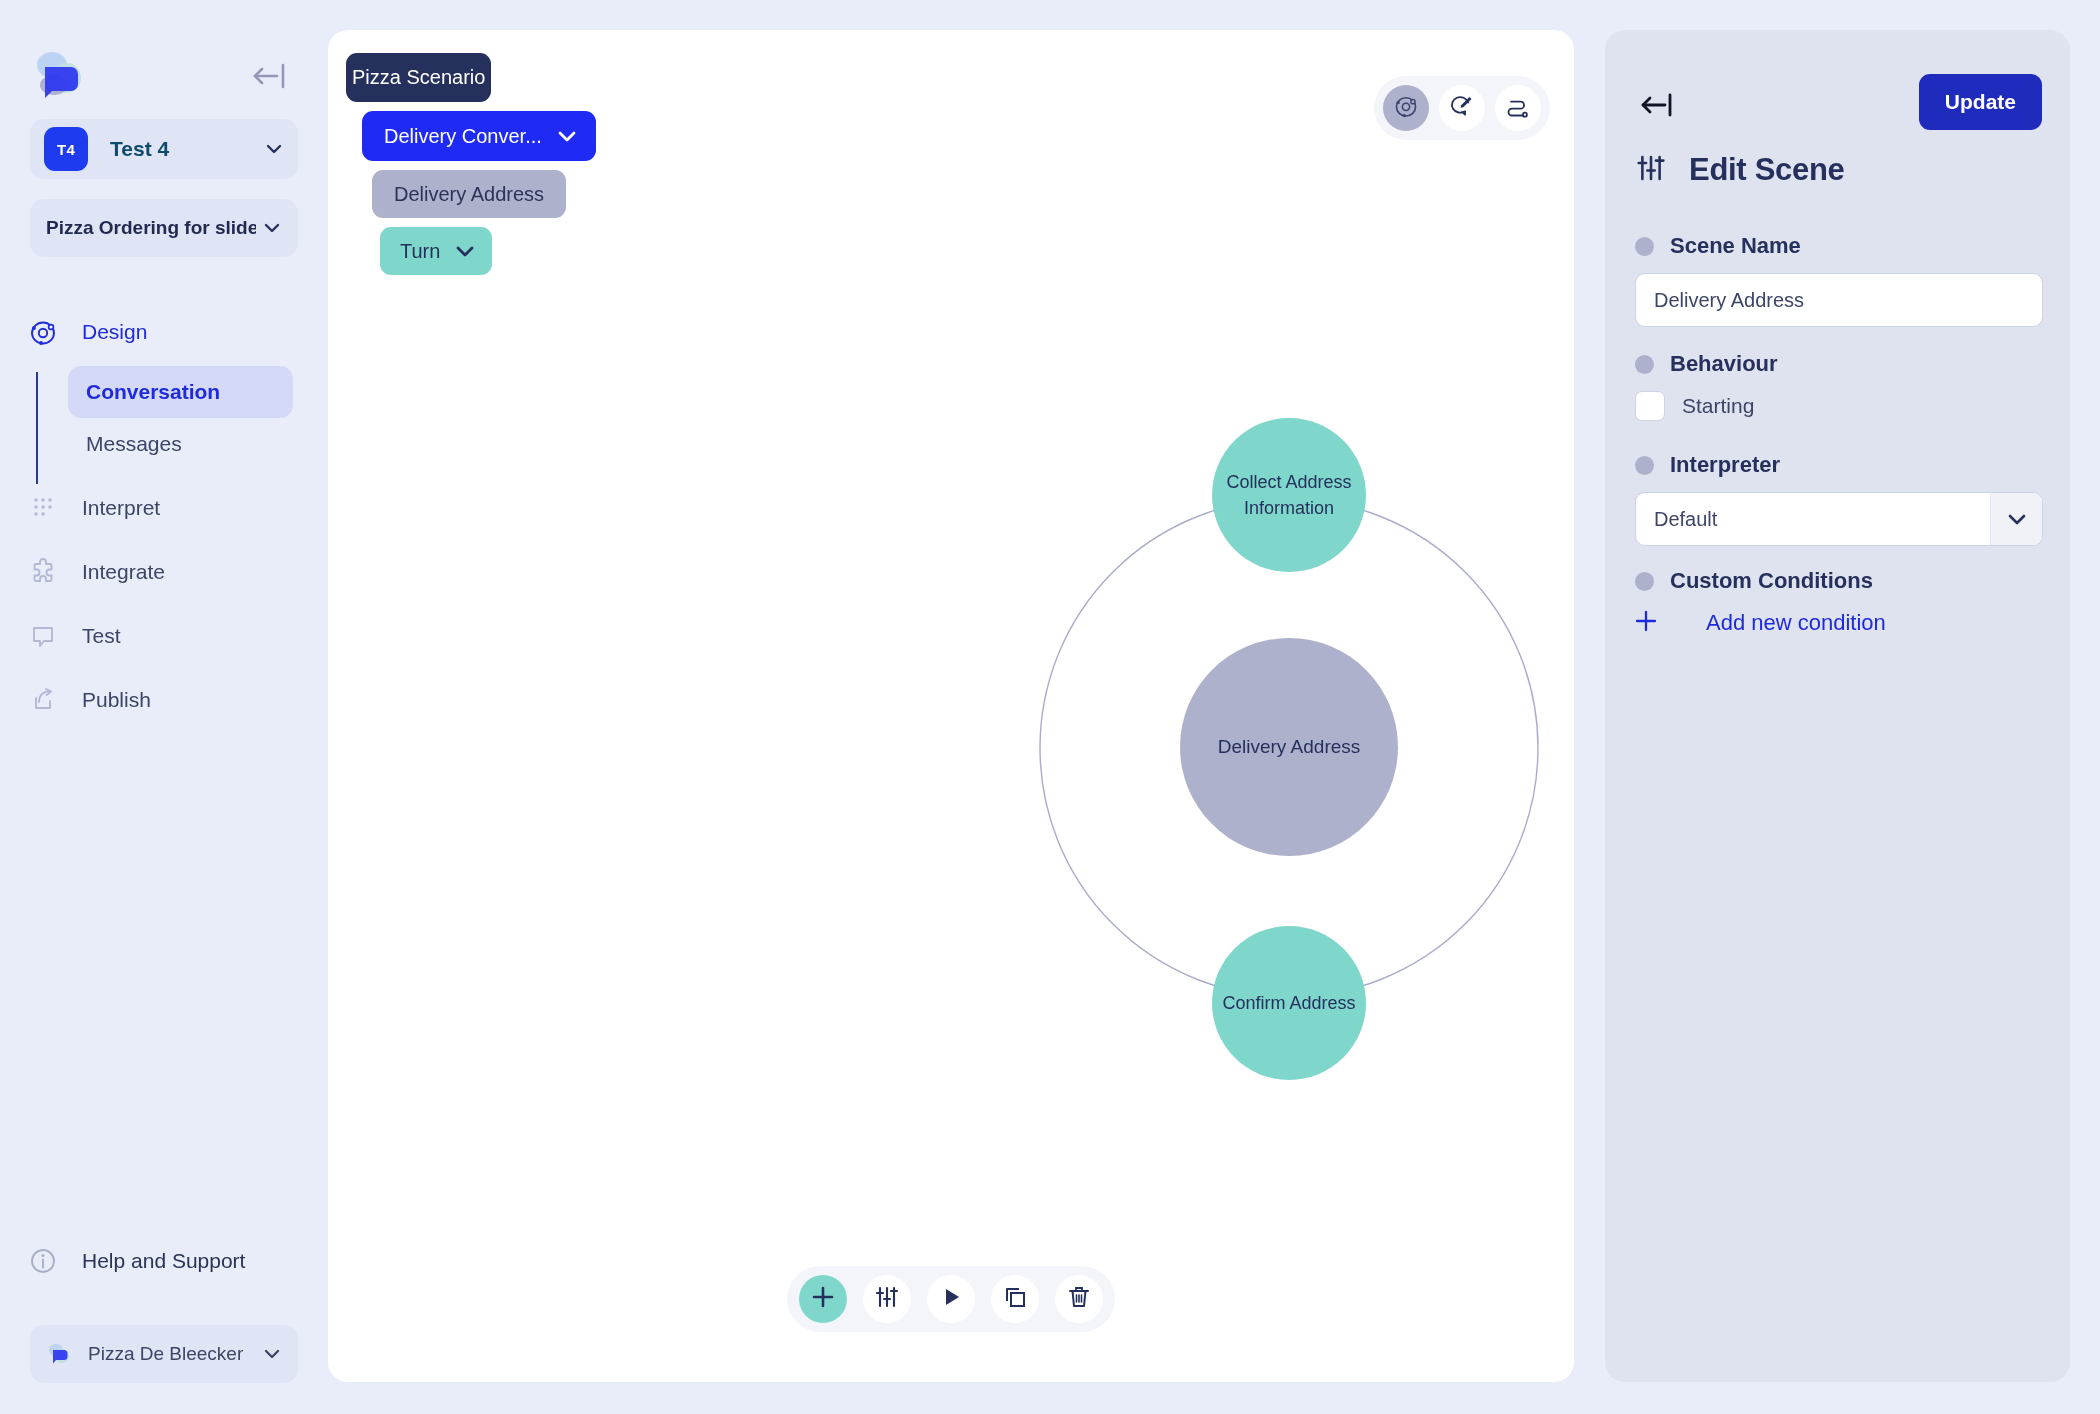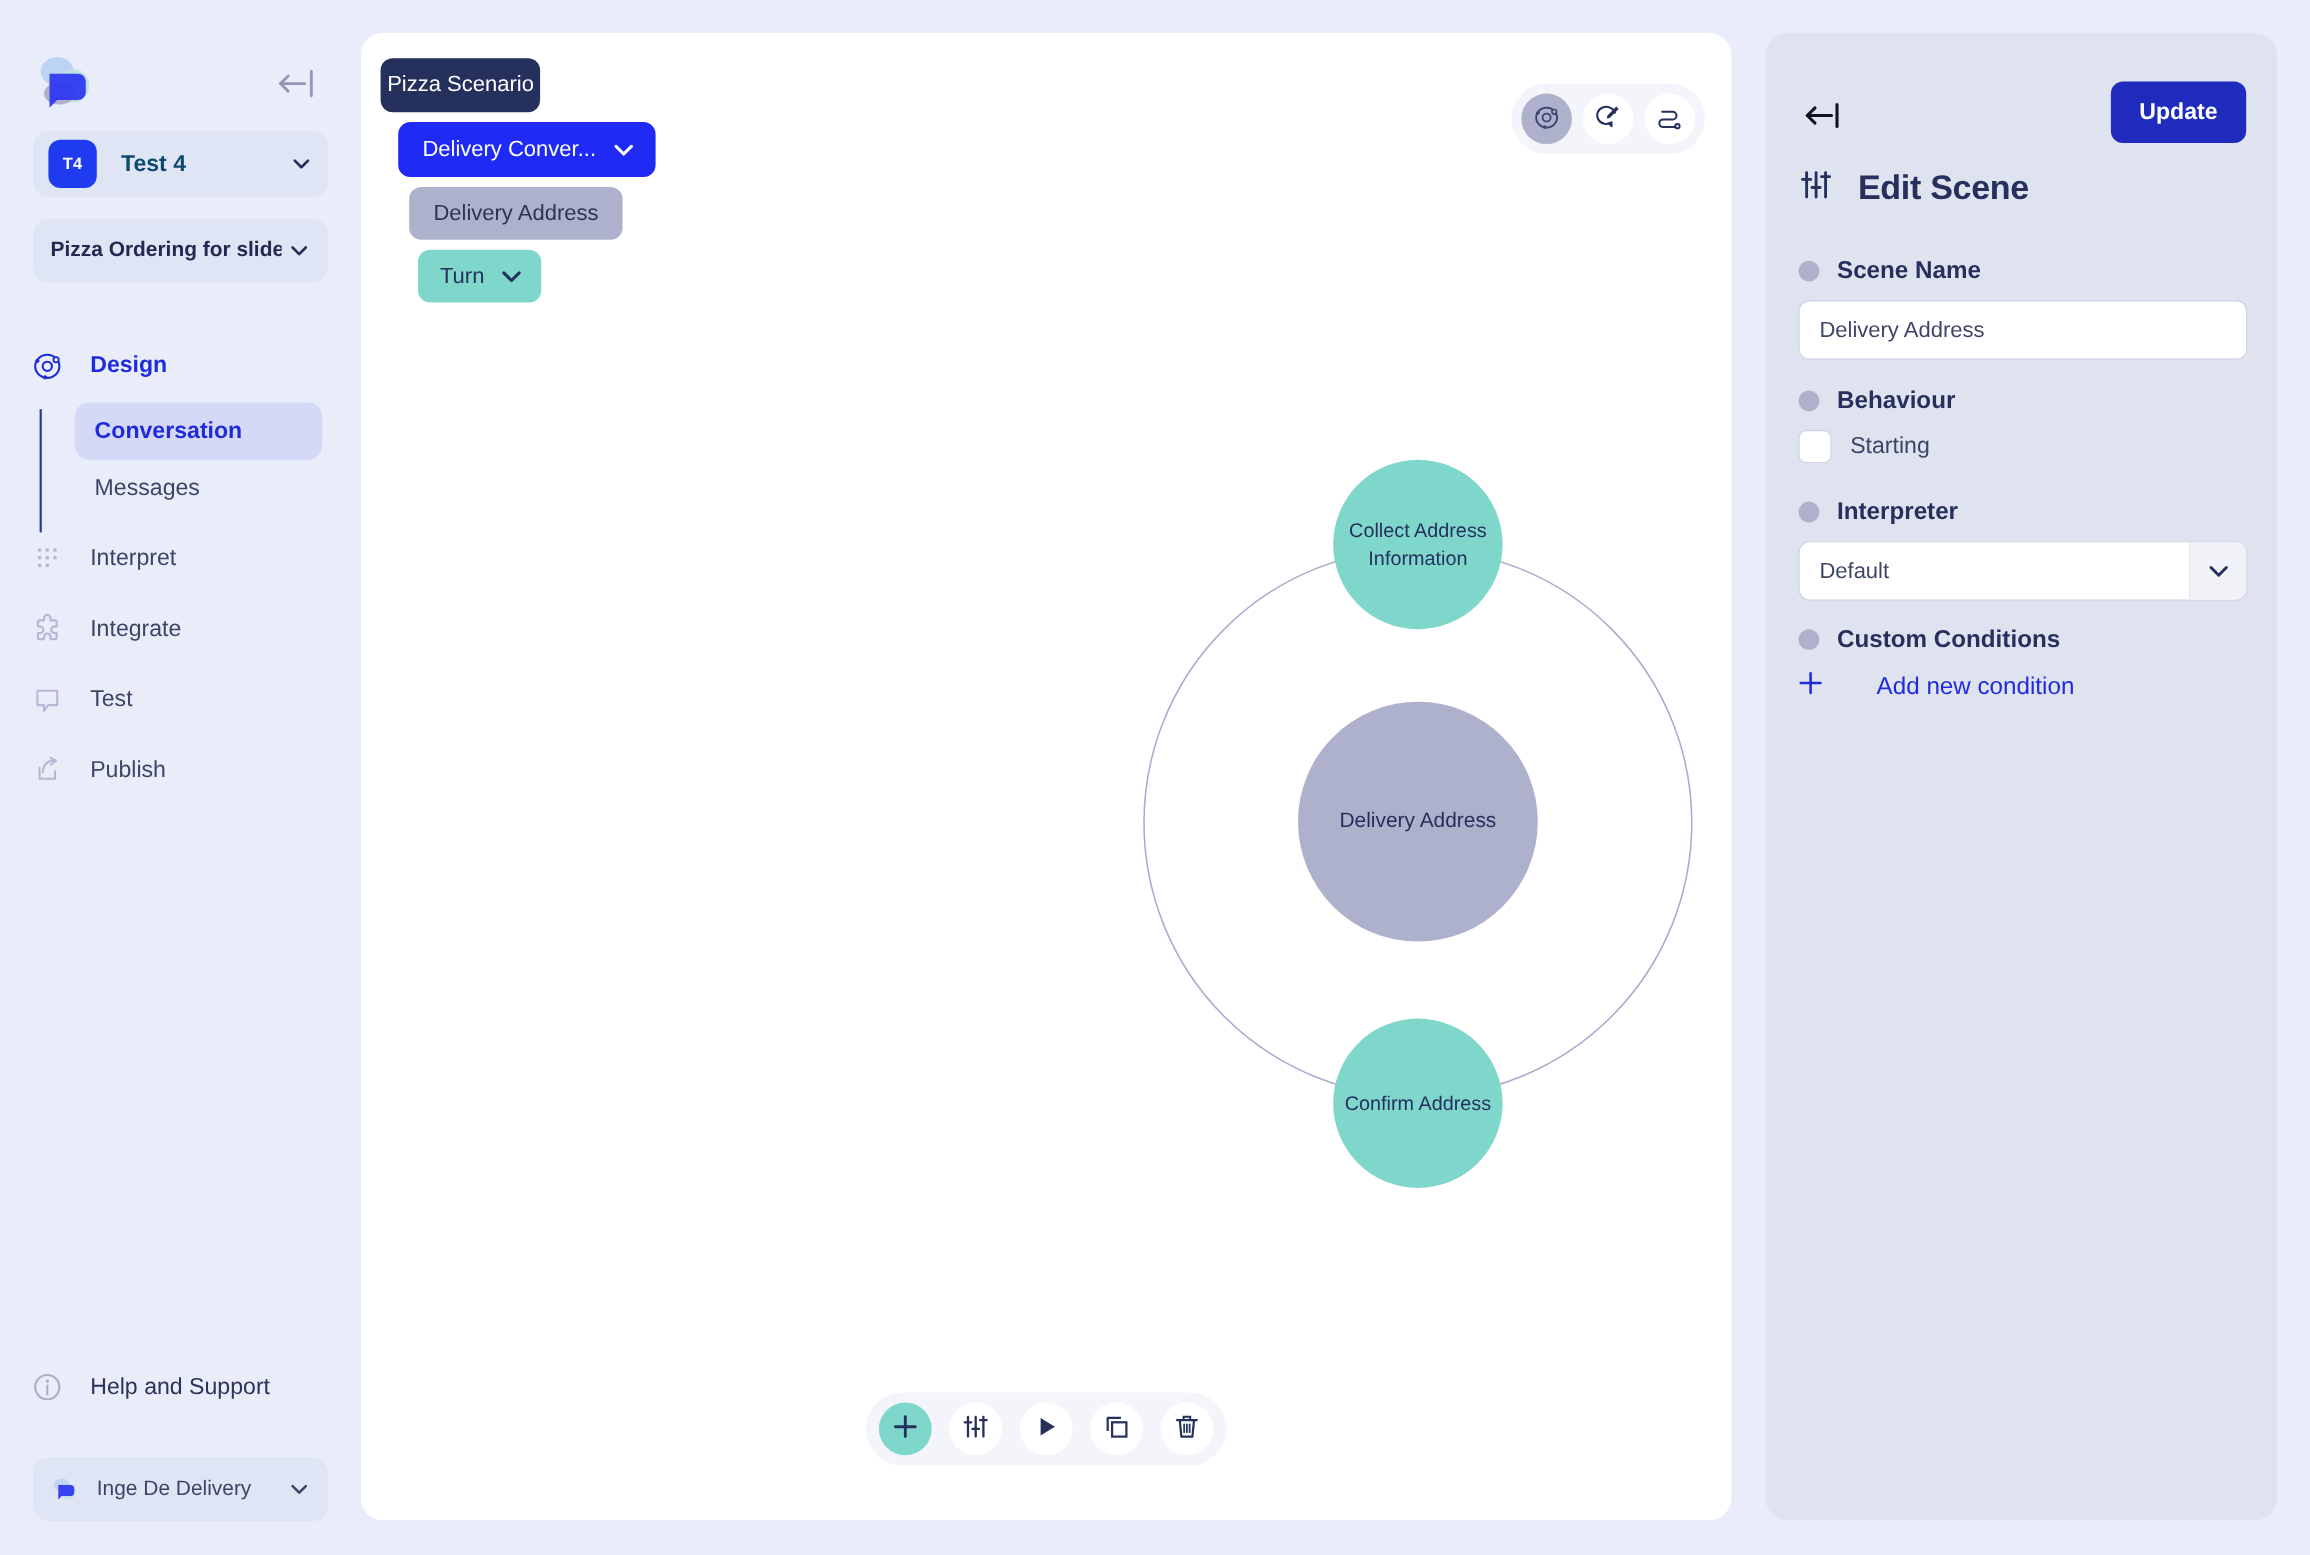--- a/index.html
+++ b/index.html
@@ -131,21 +131,21 @@
     display: flex;
     align-items: center;
     justify-content: center;
   }
   .nav-label {
     margin-left: 22px;
     font-size: 21px;
     color: #3d4566;
     font-weight: 400;
   }
-  .nav-item.active .nav-label { color: #1f2bdb; font-weight: 700; text-align: right; }
+  .nav-item.active .nav-label { color: #1f2bdb; font-weight: 400; text-align: right; }
 
   #subnav {
     position: relative;
     margin: 2px 0 6px 0;
     padding-left: 37px;
   }
   #subnav:before {
     content: "";
     position: absolute;
     left: 36px; top: 6px;
@@ -618,21 +618,21 @@
     </div>
 
     <div class="select-pill" id="user-select">
       <span class="user-dot">
         <svg width="26" height="26" viewBox="0 0 26 26">
           <ellipse cx="10" cy="9" rx="7" ry="6" fill="#b9d2f2" opacity="0.9"></ellipse>
           <ellipse cx="16" cy="15" rx="7" ry="7" fill="#bfe0dc" opacity="0.9"></ellipse>
           <path d="M7 9 h11 a3.5 3.5 0 0 1 3.5 3.5 v3 a3.5 3.5 0 0 1 -3.5 3.5 h-8 l-3 3.5 v-13.5 z" fill="#2b35f0" opacity="0.92"></path>
         </svg>
       </span>
-      <span class="user-label">Inge De Delivery</span>
+      <span class="user-label">Pizza De Bleecker</span>
       <span class="chev">
         <svg width="20" height="20" viewBox="0 0 20 20">
           <path d="M4 7 L10 13 L16 7" stroke="#3d4566" stroke-width="2.3" stroke-linecap="round" stroke-linejoin="round" fill="none"></path>
         </svg>
       </span>
     </div>
   </div>
 
   <div id="canvas-panel">
 

